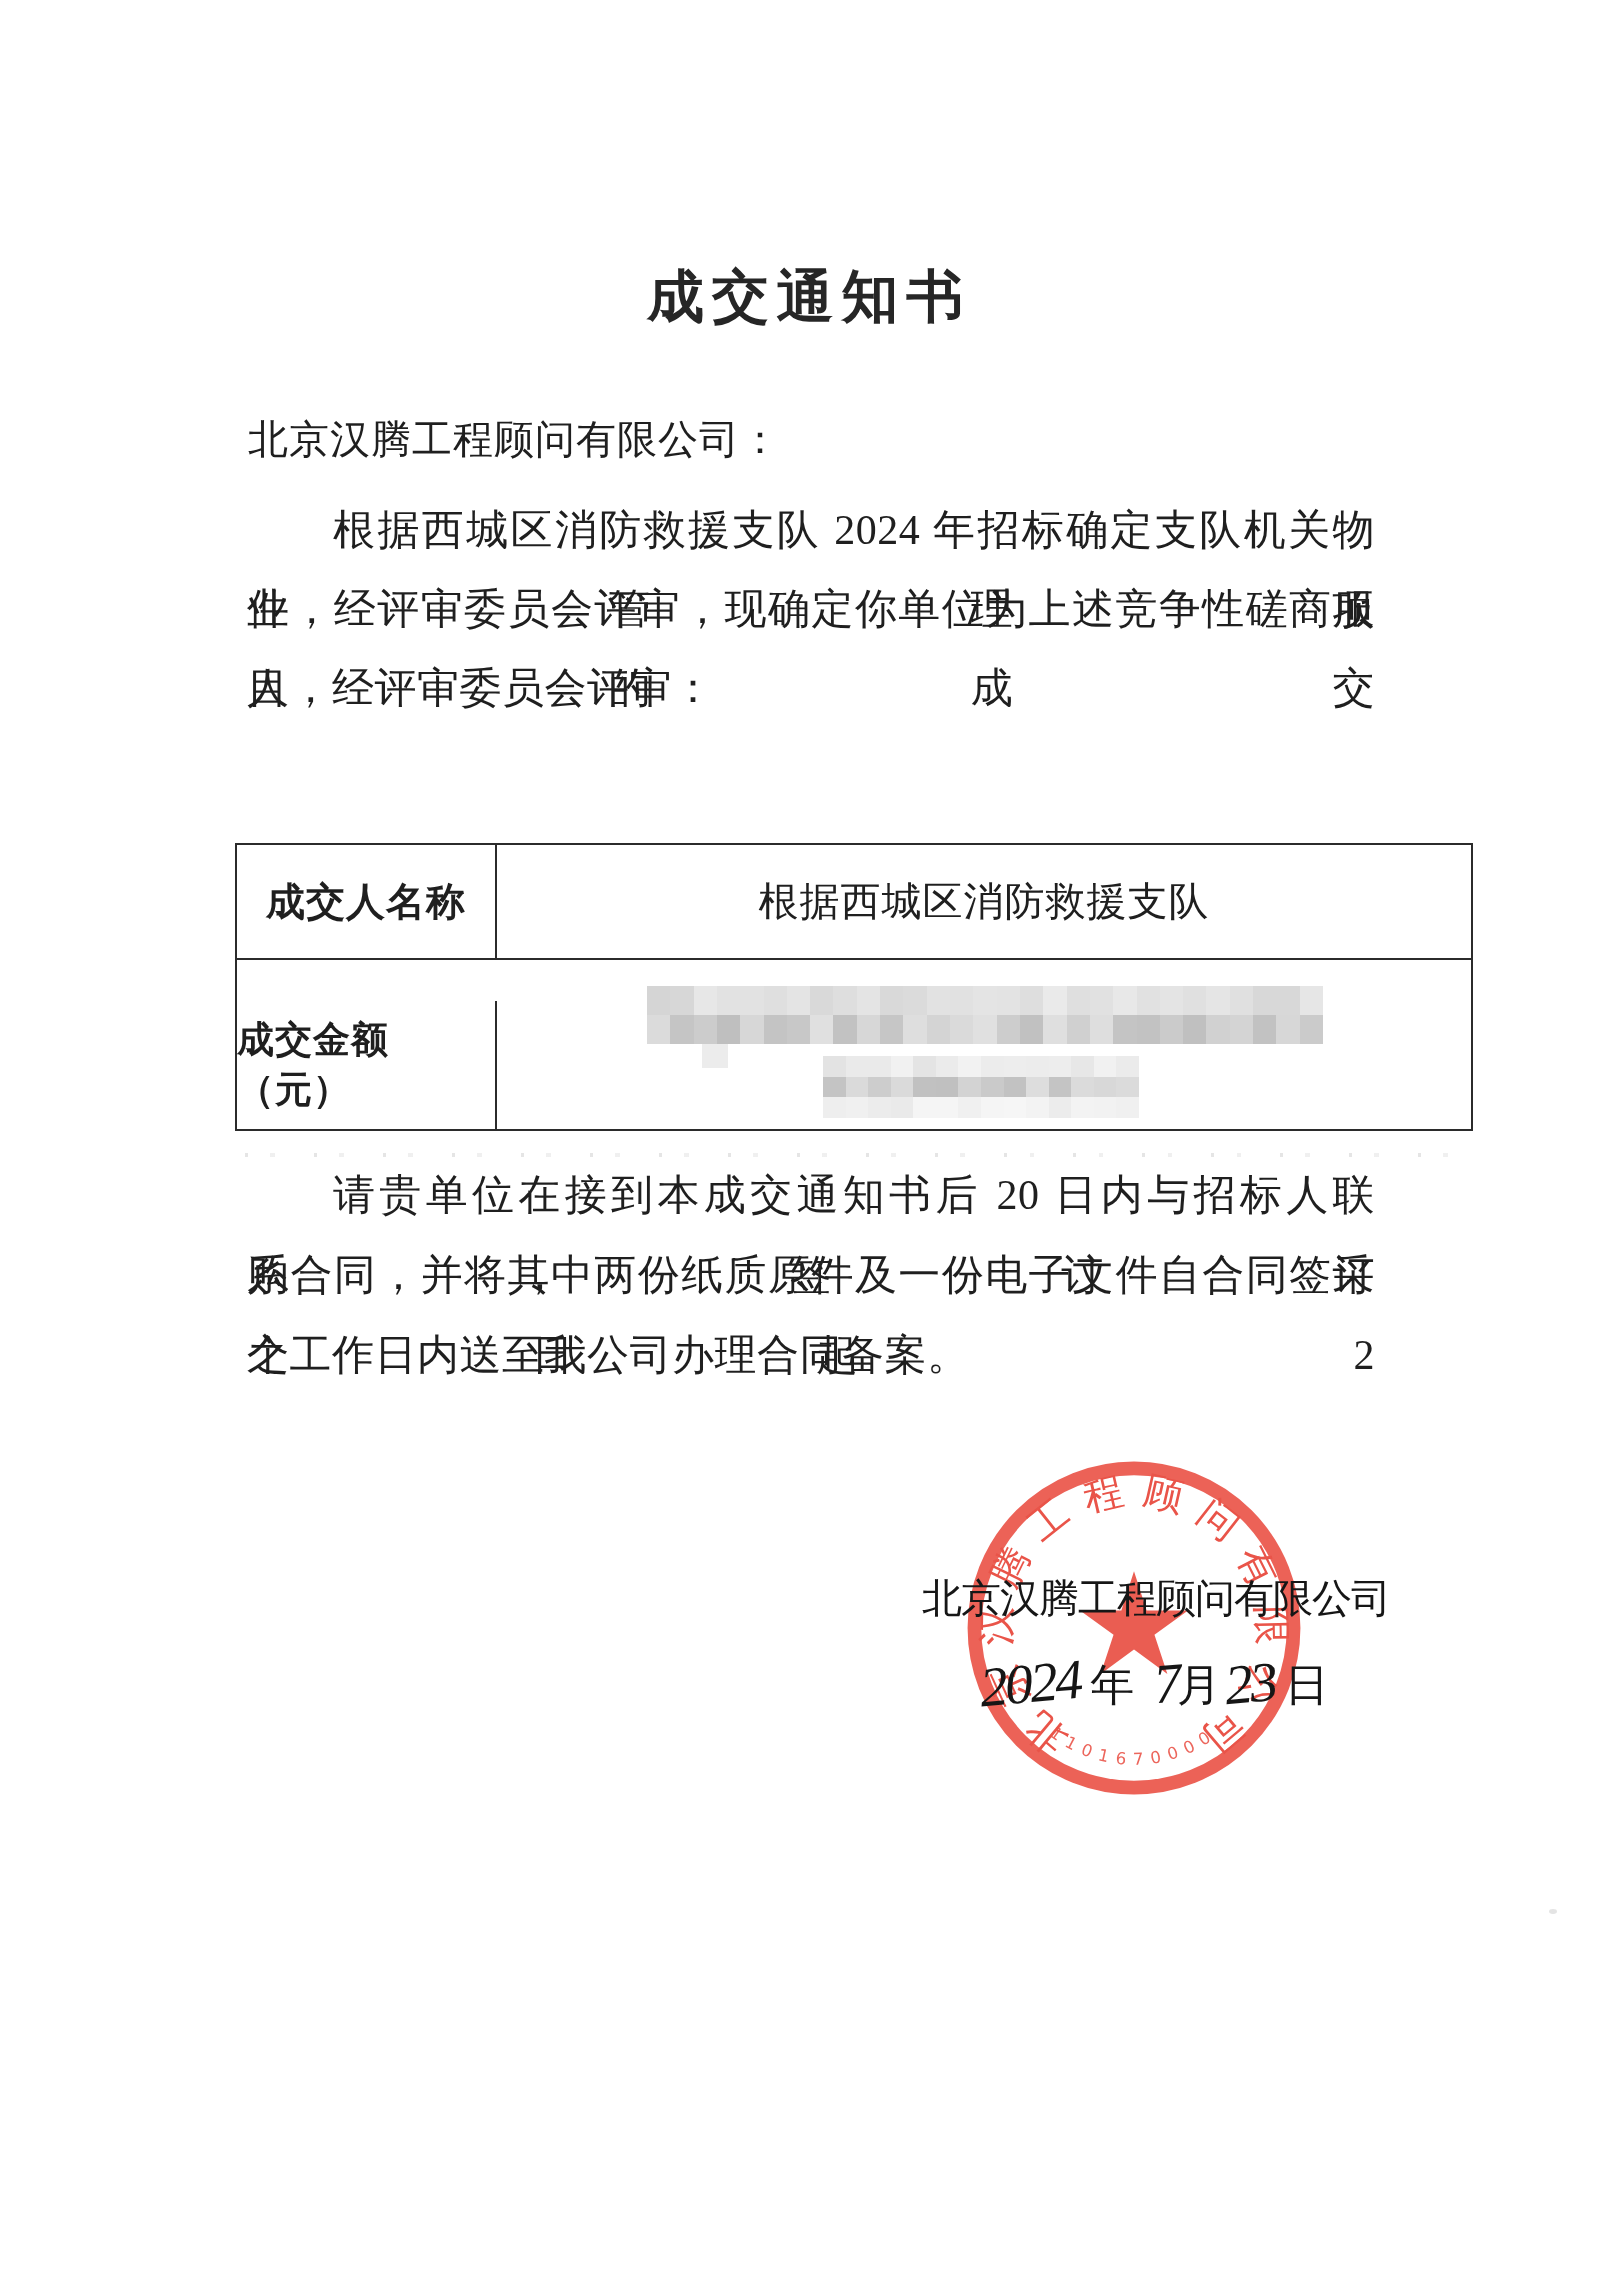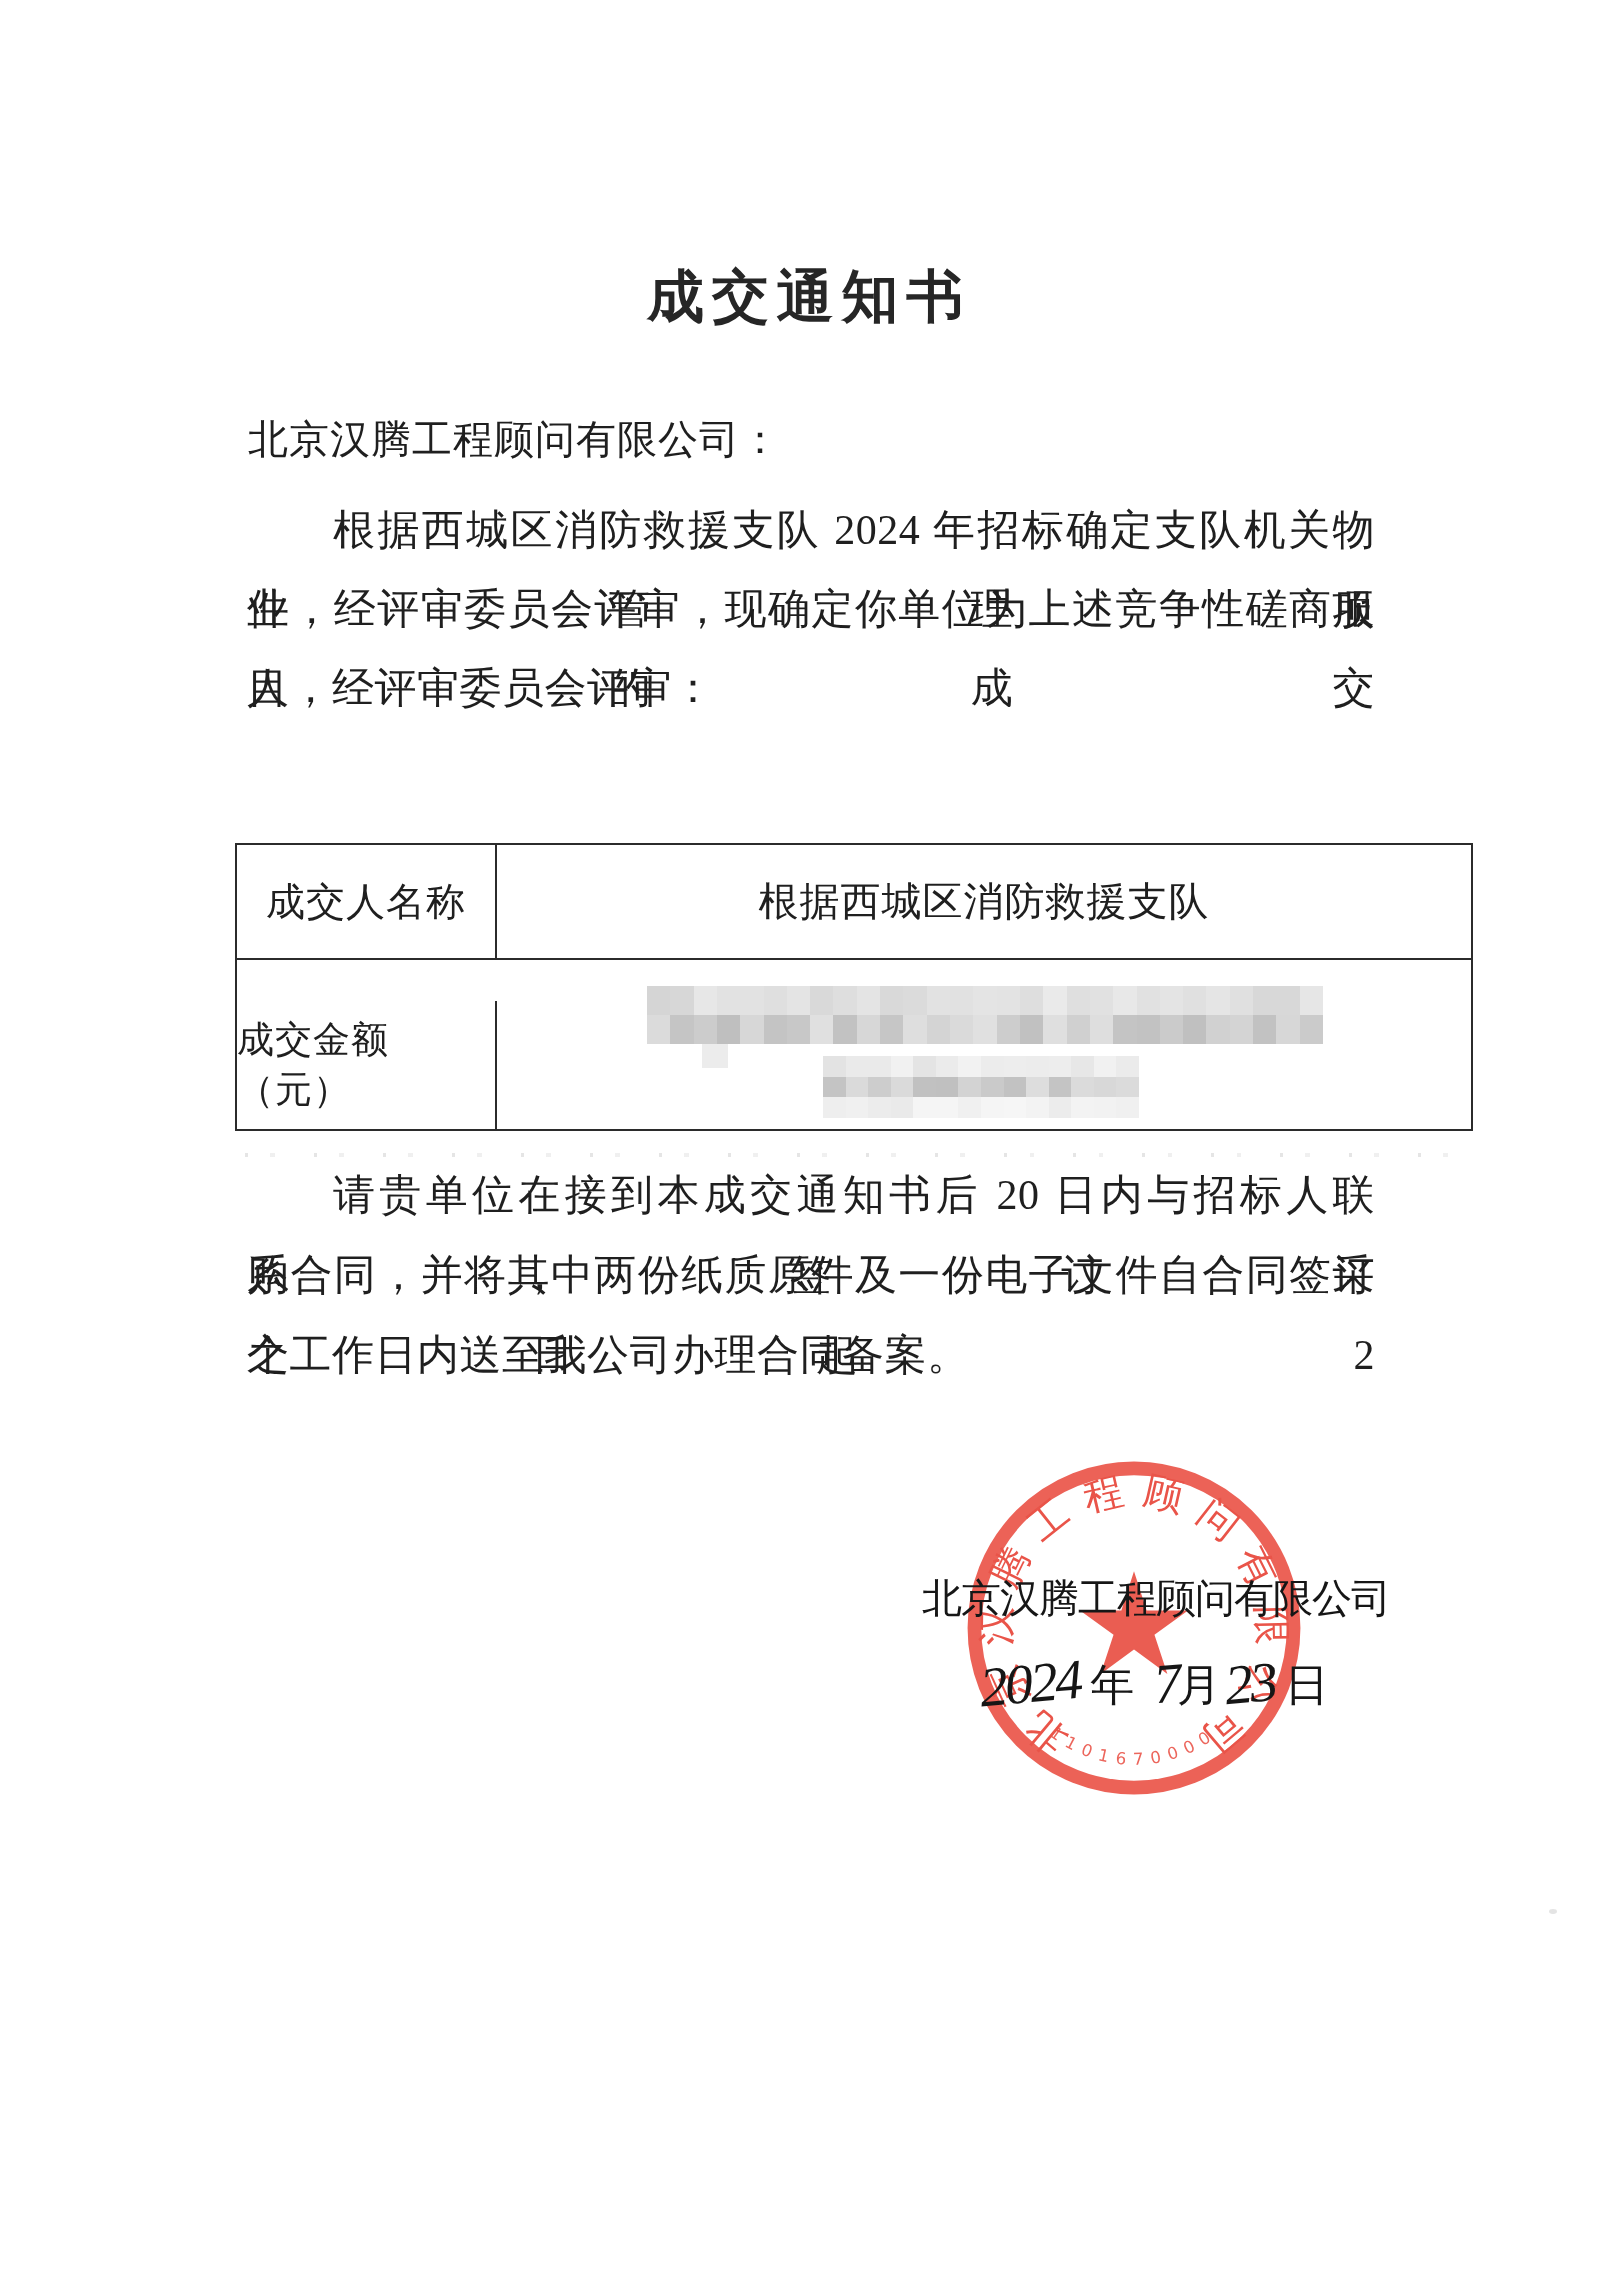--- a/index.html
+++ b/index.html
@@ -37,21 +37,21 @@
     position:absolute;left:235px;top:843px;width:1238px;height:288px;
     border:2px solid #2b2b2b;border-bottom-width:2.9px;
     display:flex;flex-direction:column;box-sizing:border-box;
   }
   .trow{display:flex;}
   .trow1{height:113px;border-bottom:2px solid #2b2b2b;}
   .trow2{flex:1;margin-top:41px;}
   .tlabel{
     width:260px;border-right:2px solid #2b2b2b;box-sizing:border-box;
     display:flex;align-items:center;justify-content:center;
-    font-size:39px;letter-spacing:1px;color:#1f1f1f;flex-shrink:0;
+    font-size:39px;letter-spacing:1px;color:#1f1f1f;flex-shrink:0;font-weight:bold;
   }
   .trow2 .tlabel{font-size:37px;}
   .tvalue{
     flex:1;display:flex;align-items:center;justify-content:center;
     font-size:40px;letter-spacing:1px;color:#1f1f1f;
   }
   .mosaic{position:absolute;display:grid;}
   .mosaic i{display:block;}
   .mos-tile{position:absolute;background:#e3e3e3;}
   .scan-noise{

